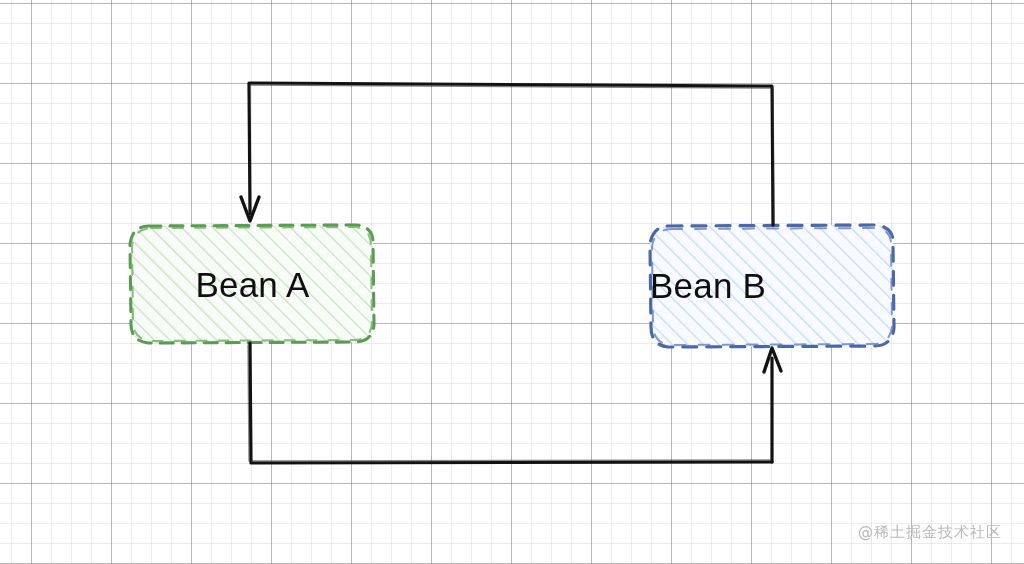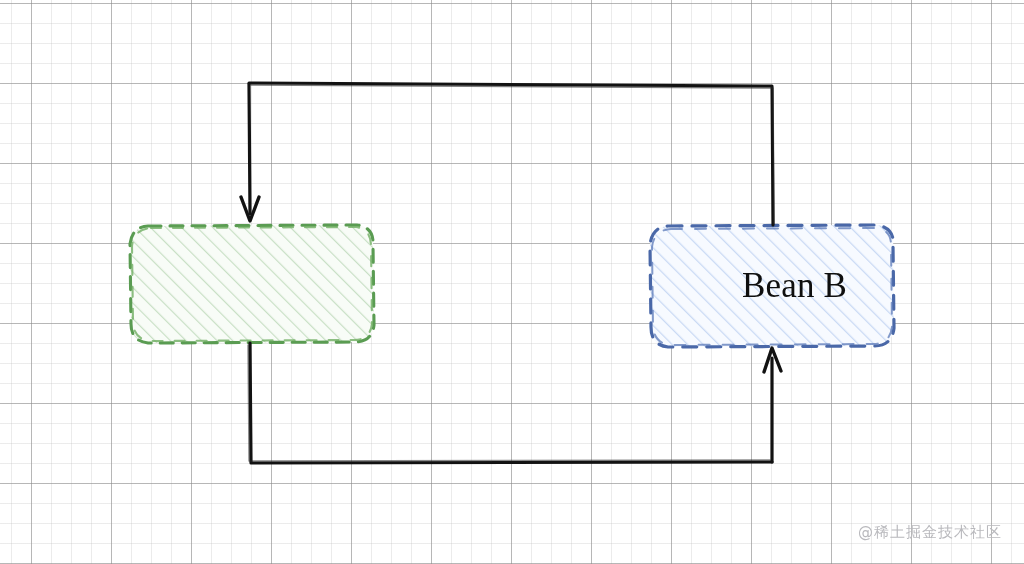--- a/index.html
+++ b/index.html
@@ -40,25 +40,23 @@
     letter-spacing: 0.2px;
     pointer-events: none;
   }
   #bean-a-label {
     left: 130px;
     top: 265px;
     width: 245px;
     text-align: center;
   }
   #bean-b-label {
-    left: 672px;
+    left: 650px;
     top: 266px;
     width: 245px;
-    text-align: center;
-    font-family: Liberation Serif, serif;
   }
   #watermark {
     position: absolute;
     right: 22px;
     bottom: 22px;
     font-family: "DejaVu Sans", sans-serif;
     font-size: 15px;
     color: #b9b9bd;
     letter-spacing: 1px;
     user-select: none;
@@ -108,18 +106,19 @@
     </g>
 
     <g>
       <path d="M250,343 L251,463 L772,462" fill="none" stroke="#121212" stroke-width="3.2" stroke-linecap="round" stroke-linejoin="round"></path>
       <path d="M248,345 L249,461 L770,460" fill="none" stroke="#2a2a2a" stroke-width="1.4" stroke-linecap="round" stroke-linejoin="round" opacity="0.55"></path>
       <path d="M772,462 L772,358" fill="none" stroke="#121212" stroke-width="3.2" stroke-linecap="round"></path>
       <path d="M764,372 L772,348 L781,371" fill="none" stroke="#121212" stroke-width="3.4" stroke-linecap="round" stroke-linejoin="round"></path>
     </g>
   </svg>
 
+  <div id="bean-a-label" class="node-label">Bean A</div>
 
   <div id="bean-b-label" class="node-label">Bean B</div>
 
   <div id="watermark">@稀土掘金技术社区</div>
 
 </div>
 
 </body></html>

